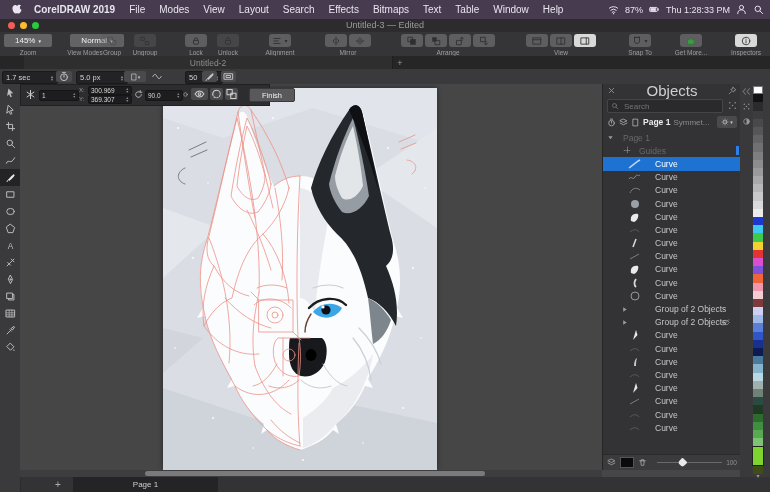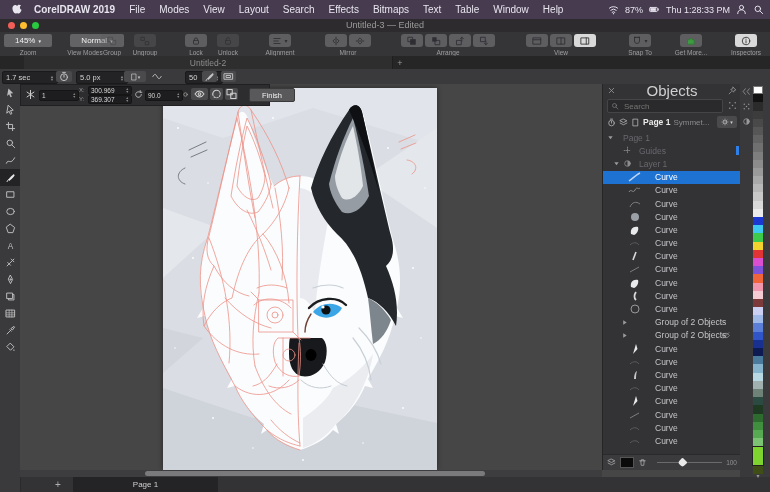--- a/index.html
+++ b/index.html
@@ -848,34 +848,20 @@
           <span class="tlab" style="left: 20px;">Page 1</span>
         </div>
         <div class="trow dim">
           <span class="ic" style="position: absolute; left: 20px; width: 9px; height: 9px; color: rgb(141, 141, 145);">
             <svg viewBox="0 0 16 16" fill="none" stroke="currentColor" stroke-width="1.4" stroke-linecap="round" stroke-linejoin="round">
               <path d="M2 8h12M8 2v12" stroke-dasharray="2 2"></path>
             </svg>
           </span>
           <span class="tlab" style="left: 36px;">Guides</span>
           <span class="blue-bar"></span>
-        </div>
-        <div class="trow dim">
-          <span class="caret ic" style="left: 10px;">
-            <svg viewBox="0 0 16 16">
-              <path d="M3 5h10L8 12z" fill="currentColor"></path>
-            </svg>
-          </span>
-          <span class="ic" style="position: absolute; left: 20px; width: 9px; height: 9px; color: rgb(141, 141, 145);">
-            <svg viewBox="0 0 16 16" fill="none" stroke="currentColor" stroke-width="1.4" stroke-linecap="round" stroke-linejoin="round">
-              <circle cx="8" cy="8" r="5"></circle>
-              <path d="M8 3a5 5 0 0 1 0 10z" fill="currentColor" stroke="none"></path>
-            </svg>
-          </span>
-          <span class="tlab" style="left: 36px;">Layer 1</span>
         </div>
         <div class="trow selected">
           <span class="thumb">
             <svg viewBox="0 0 16 12" width="16" height="12">
               <path d="M2 10C5 8 9 4 13 2" stroke="#bfd6f8" fill="none" stroke-width="1.4"></path>
             </svg>
           </span>
           <span class="tlab" style="left: 52px;">Curve</span>
         </div>
         <div class="trow">

